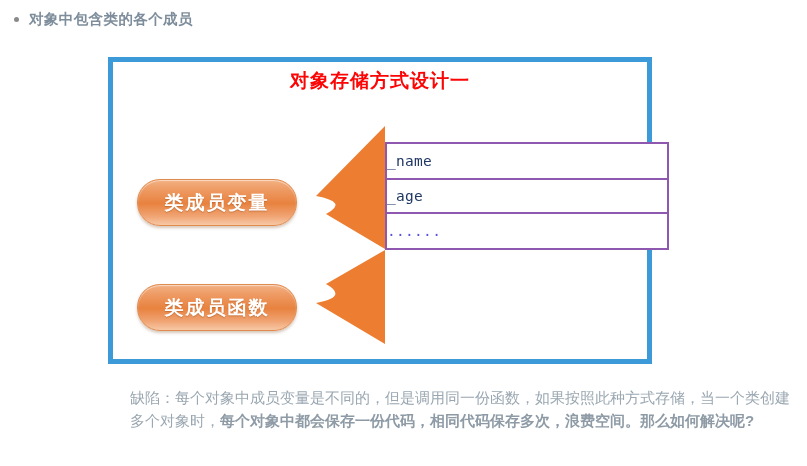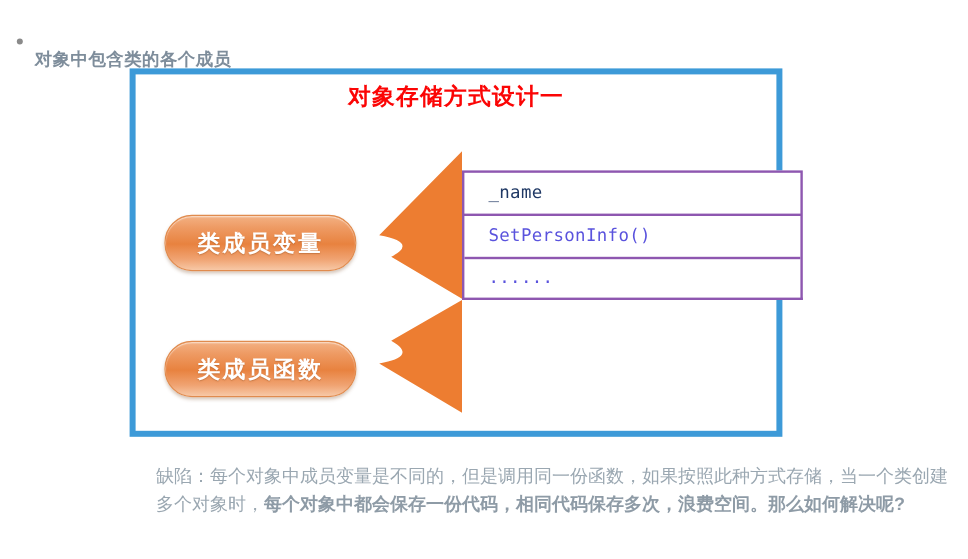--- a/index.html
+++ b/index.html
@@ -30,21 +30,20 @@
     border-radius: 50%;
     background: #8a8a8a;
     flex: 0 0 auto;
   }
   .bullet-text {
     font-size: 14.5px;
     font-weight: bold;
     color: #7e8d9b;
     letter-spacing: 0.4px;
     white-space: nowrap;
-    margin-top: 30px;
   }
 
   
   .diagram-frame {
     position: absolute;
     left: 108px;
     top: 57px;
     width: 544px;
     height: 307px;
     border: 5px solid #3d9ad8;
@@ -116,21 +115,21 @@
   .member-group {
     border: 2px solid #8e57b0;
     box-sizing: border-box;
     background: #ffffff;
   }
   .member-group + .member-group { border-top: none; }
   .member-row {
     height: 34px;
     display: flex;
     align-items: center;
-    padding-left: 20px;
+    padding-left: 0;
     box-sizing: border-box;
     font-family: "DejaVu Sans Mono", "Liberation Mono", monospace;
     font-size: 14.5px;
     letter-spacing: 0.3px;
   }
   .member-row + .member-row { border-top: 2px solid #8e57b0; }
   .row-var  { color: #1f3864; }
   .row-func { color: #5a53dd; }
 
   
@@ -170,23 +169,23 @@
   <div class="capsule" id="capsule-vars">
     <span class="capsule-label">类成员变量</span>
   </div>
   <div class="capsule" id="capsule-funcs">
     <span class="capsule-label">类成员函数</span>
   </div>
 
   <div class="member-table">
     <div class="member-group">
       <div class="member-row row-var">_name</div>
+      <div class="member-row row-var">_age</div>
     </div>
     <div class="member-group">
-      <div class="member-row row-func">SetPersonInfo()</div>
       <div class="member-row row-func">......</div>
     </div>
   </div>
 </div>
 
 <div class="caption">
   <span>缺陷：每个对象中成员变量是不同的，但是调用同一份函数，如果按照此种方式存储，当一个类创建多</span><span>个对象时，</span><span class="strong">每个对象中都会保存一份代码，相同代码保存多次，浪费空间。那么如何解决呢?</span>
 </div>
 
 </body></html>

